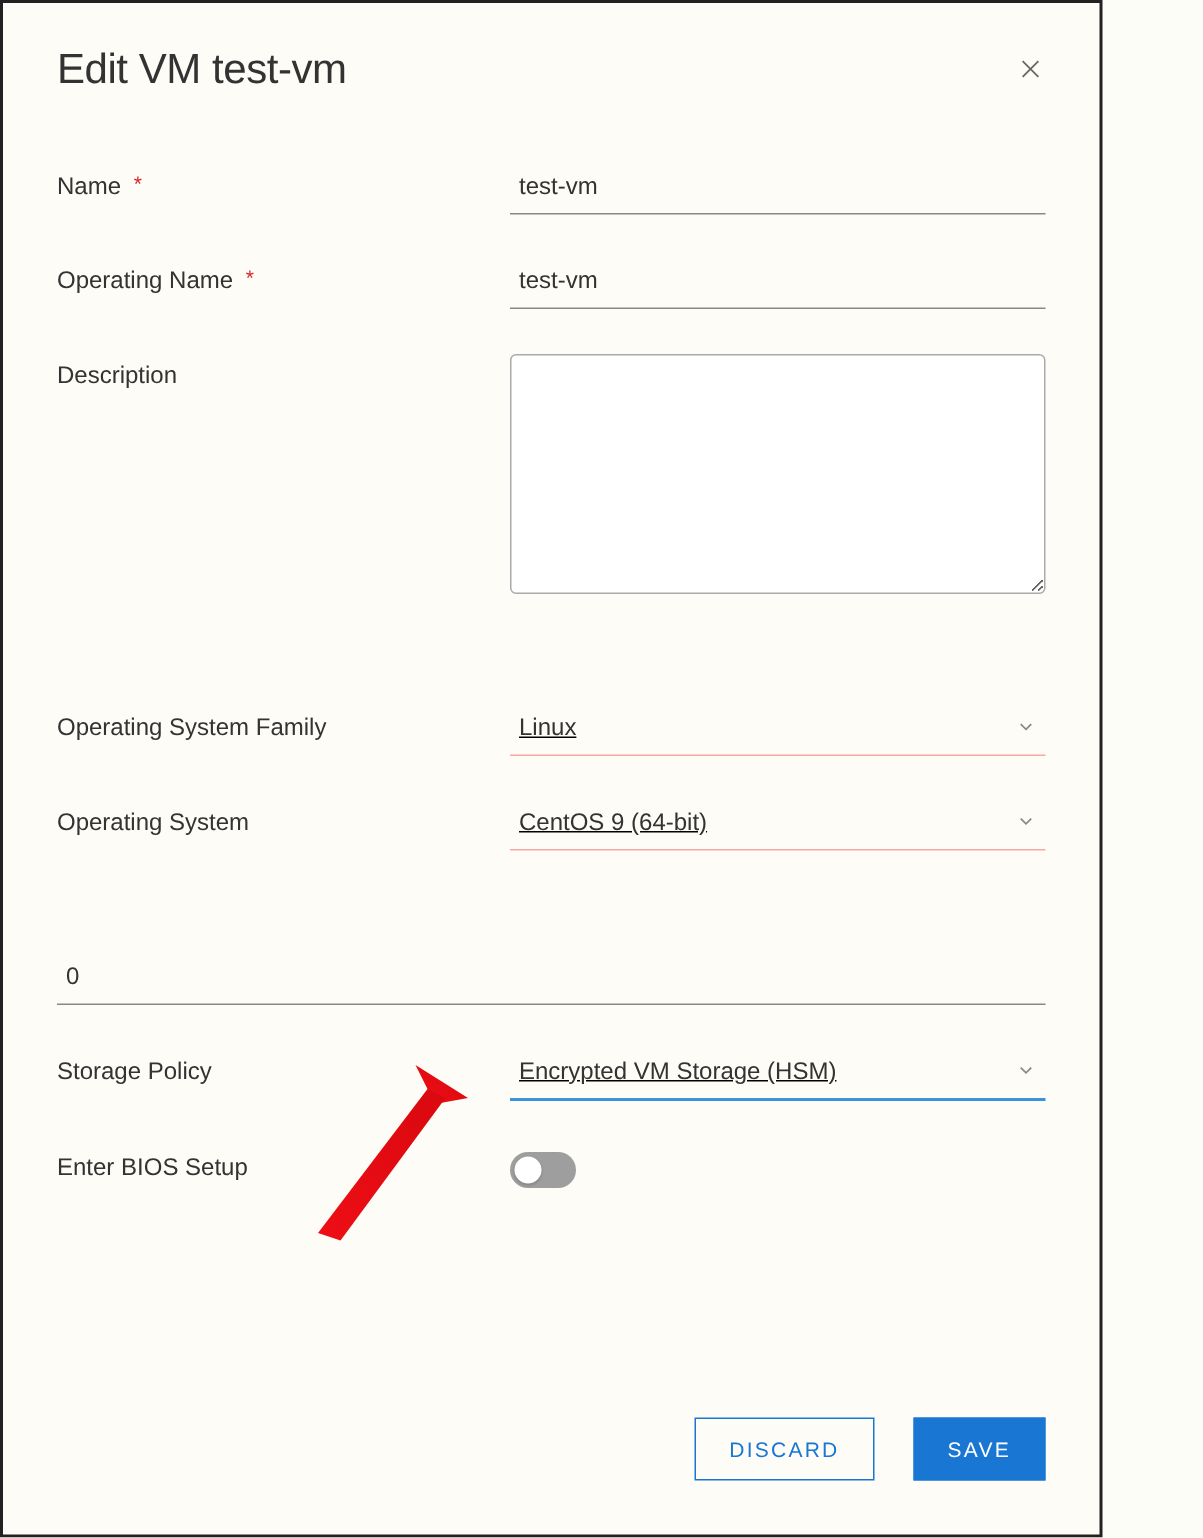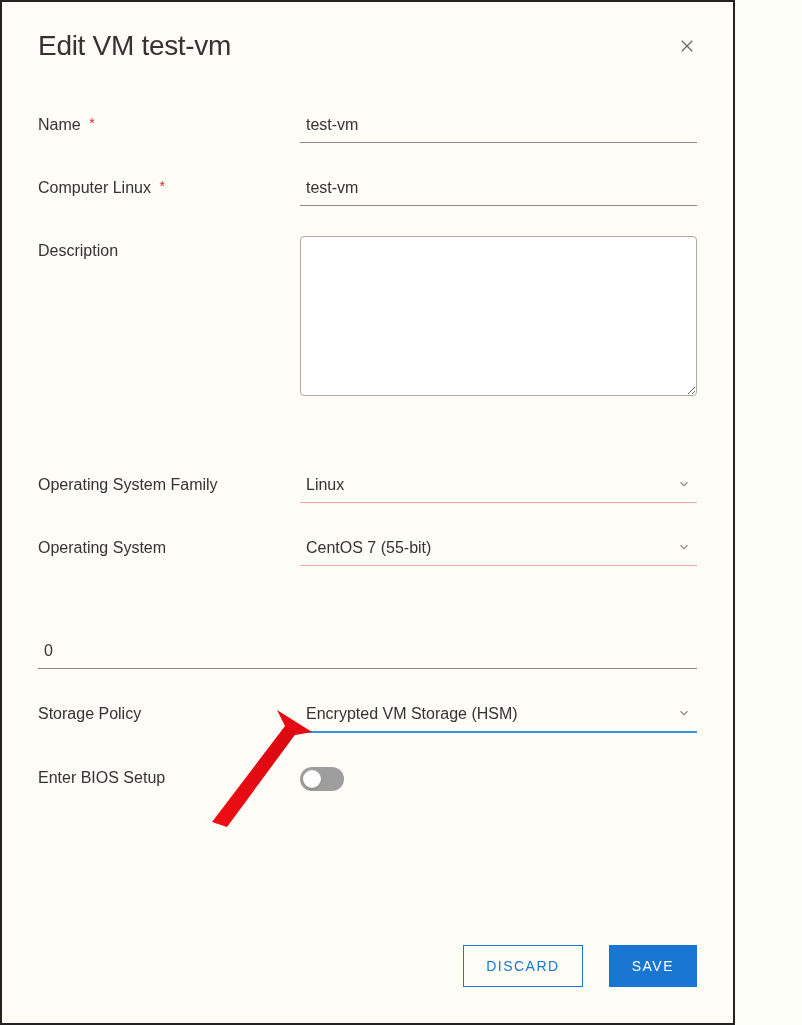--- a/index.html
+++ b/index.html
@@ -24,30 +24,31 @@
     font-size: 28px; font-weight: 300; color: #333; letter-spacing: -0.3px;
   }
   .close-x {
     width: 20px; height: 20px; cursor: pointer; color: #666;
     display: flex; align-items: center; justify-content: center;
     margin-top: 6px;
   }
   .close-x svg { width: 18px; height: 18px; }
 
   .row {
-    display: flex; align-items: flex-start; margin-bottom: 30px;
+    display: flex; align-items: flex-start; margin-bottom: 30px; gap: 40px;
   }
   .row.tight { margin-bottom: 30px; }
   .label-col {
     width: 262px;
     font-size: 16px; color: #333; padding-top: 6px;
   }
   .req { color: #d8282e; margin-left: 4px; font-size: 14px; position: relative; top: -2px; }
   .field-col {
     flex: 1;
+    text-decoration: underline;
   }
   .txt-input {
     width: 100%; border: none; border-bottom: 1px solid #888;
     font-size: 16px; padding: 6px 2px 8px 6px; background: transparent;
     color: #333; outline: none;
   }
 
   .textarea {
     width: 100%; height: 160px; resize: both;
     border: 1px solid #aaa; border-radius: 4px;
@@ -124,21 +125,21 @@
       <span>Name</span>
       <span class="req">*</span>
     </div>
     <div class="field-col">
       <input class="txt-input" value="test-vm" style="">
     </div>
   </div>
 
   <div class="row">
     <div class="label-col">
-      <span>Computer Linux</span>
+      <span>Operating Name</span>
       <span class="req">*</span>
     </div>
     <div class="field-col">
       <input class="txt-input" value="test-vm" style="">
     </div>
   </div>
 
   <div class="row">
     <div class="label-col">Description</div>
     <div class="field-col">
@@ -159,21 +160,21 @@
             </svg>
         </span>
       </div>
     </div>
   </div>
 
   <div class="row">
     <div class="label-col">Operating System</div>
     <div class="field-col">
       <div class="select-wrap">
-        <div class="select-val">CentOS 7 (55-bit)</div>
+        <div class="select-val">CentOS 9 (64-bit)</div>
         <span class="chev">
           <svg viewBox="0 0 24 24" fill="none" stroke="currentColor" stroke-width="2">
               <polyline points="6 9 12 15 18 9"></polyline>
             </svg>
         </span>
       </div>
     </div>
   </div>
 
   <div class="gap-block"></div>

